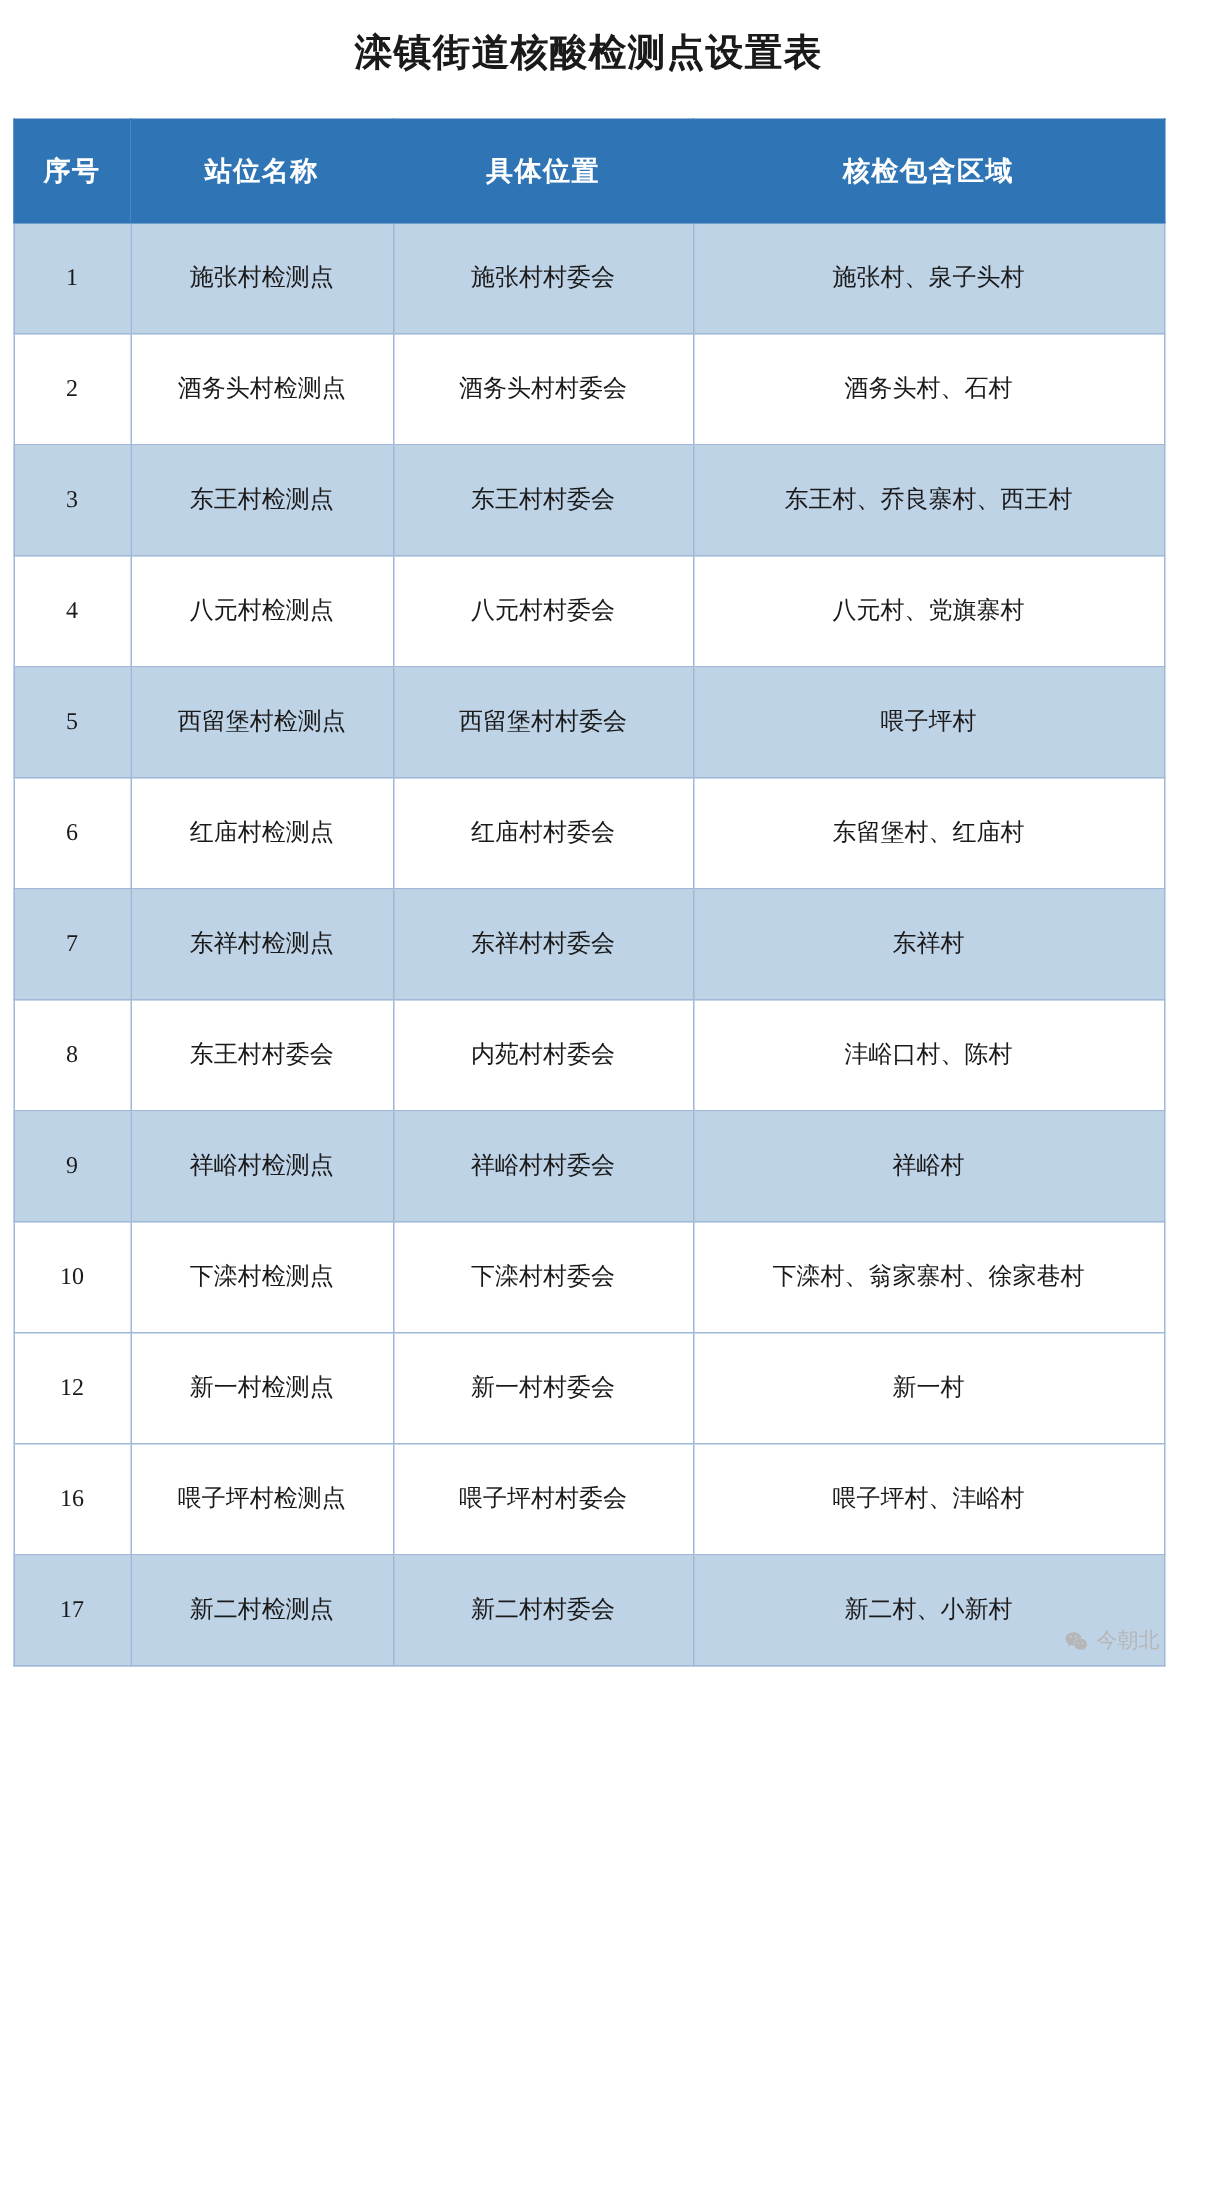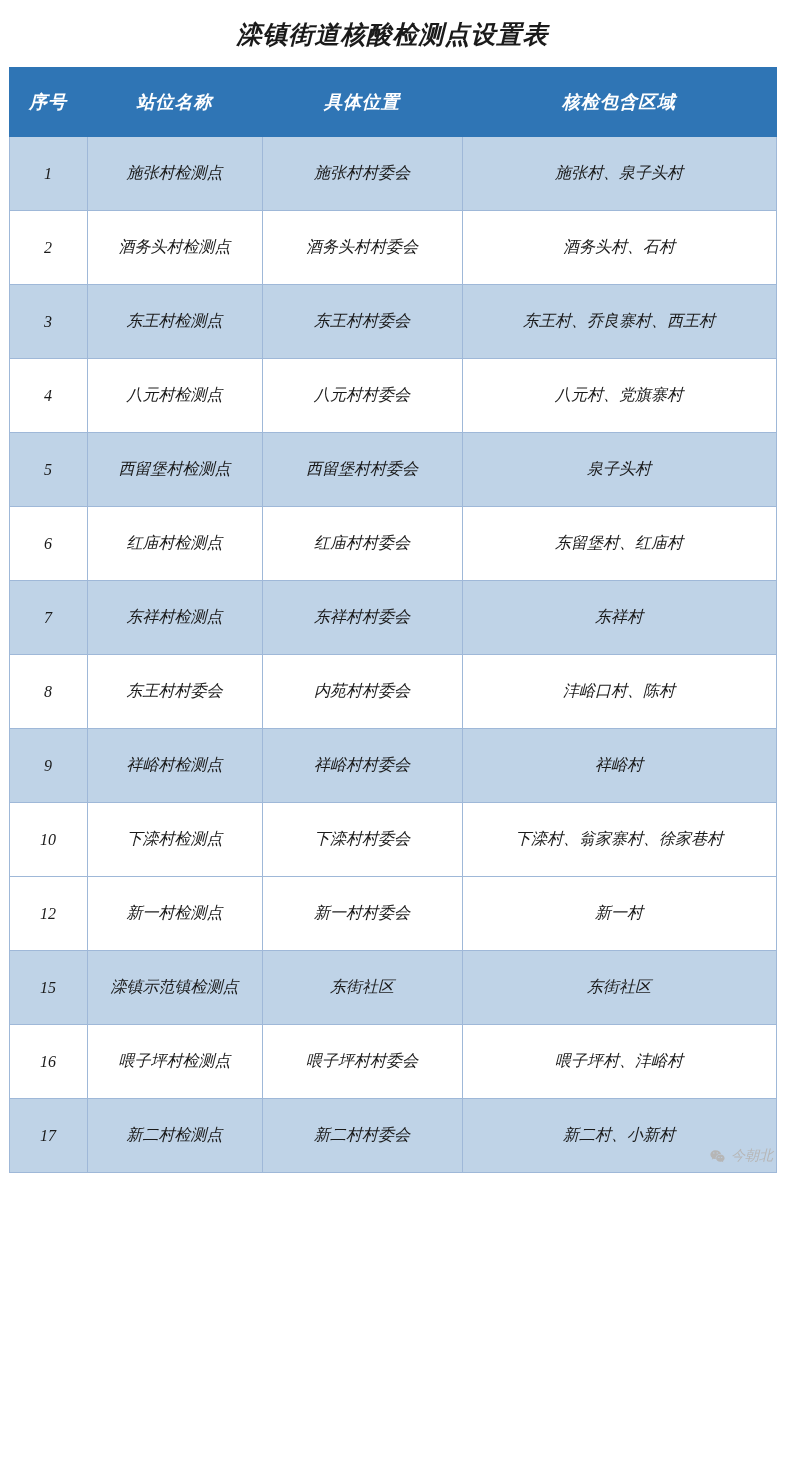--- a/index.html
+++ b/index.html
@@ -12,36 +12,35 @@
     min-height: 1464px;
     font-family: "Liberation Sans", sans-serif;
     color: #1a1a1a;
     position: relative;
   }
   .page {
     width: 785px;
     box-sizing: border-box;
     padding: 0;
     position: relative;
-    font-style: italic;
   }
   .doc-title {
     text-align: center;
     font-family: "Liberation Sans", sans-serif;
     font-weight: bold;
     font-size: 25px;
     letter-spacing: 1px;
     color: #1a1a1a;
     padding-top: 18px;
     padding-bottom: 16px;
   }
   table.station-table {
     border-collapse: collapse;
     width: 767px;
-    margin: 0 auto;
+    margin: 12px auto;
     table-layout: fixed;
   }
   table.station-table th,
   table.station-table td {
     border: 1px solid #9fb8d8;
     text-align: center;
     vertical-align: middle;
     font-size: 16px;
     font-family: "Liberation Serif", serif;
     color: #1a1a1a;
@@ -133,21 +132,21 @@
       <tr class="plain">
         <td>4</td>
         <td>八元村检测点</td>
         <td>八元村村委会</td>
         <td>八元村、党旗寨村</td>
       </tr>
       <tr class="shade">
         <td>5</td>
         <td>西留堡村检测点</td>
         <td>西留堡村村委会</td>
-        <td>泉子头村</td>
+        <td>喂子坪村</td>
       </tr>
       <tr class="plain">
         <td>6</td>
         <td>红庙村检测点</td>
         <td>红庙村村委会</td>
         <td>东留堡村、红庙村</td>
       </tr>
       <tr class="shade">
         <td>7</td>
         <td>东祥村检测点</td>
@@ -170,26 +169,20 @@
         <td>10</td>
         <td>下滦村检测点</td>
         <td>下滦村村委会</td>
         <td>下滦村、翁家寨村、徐家巷村</td>
       </tr>
       <tr class="plain">
         <td>12</td>
         <td>新一村检测点</td>
         <td>新一村村委会</td>
         <td>新一村</td>
-      </tr>
-      <tr class="shade">
-        <td>15</td>
-        <td>滦镇示范镇检测点</td>
-        <td>东街社区</td>
-        <td>东街社区</td>
       </tr>
       <tr class="plain">
         <td>16</td>
         <td>喂子坪村检测点</td>
         <td>喂子坪村村委会</td>
         <td>喂子坪村、沣峪村</td>
       </tr>
       <tr class="shade">
         <td>17</td>
         <td>新二村检测点</td>

